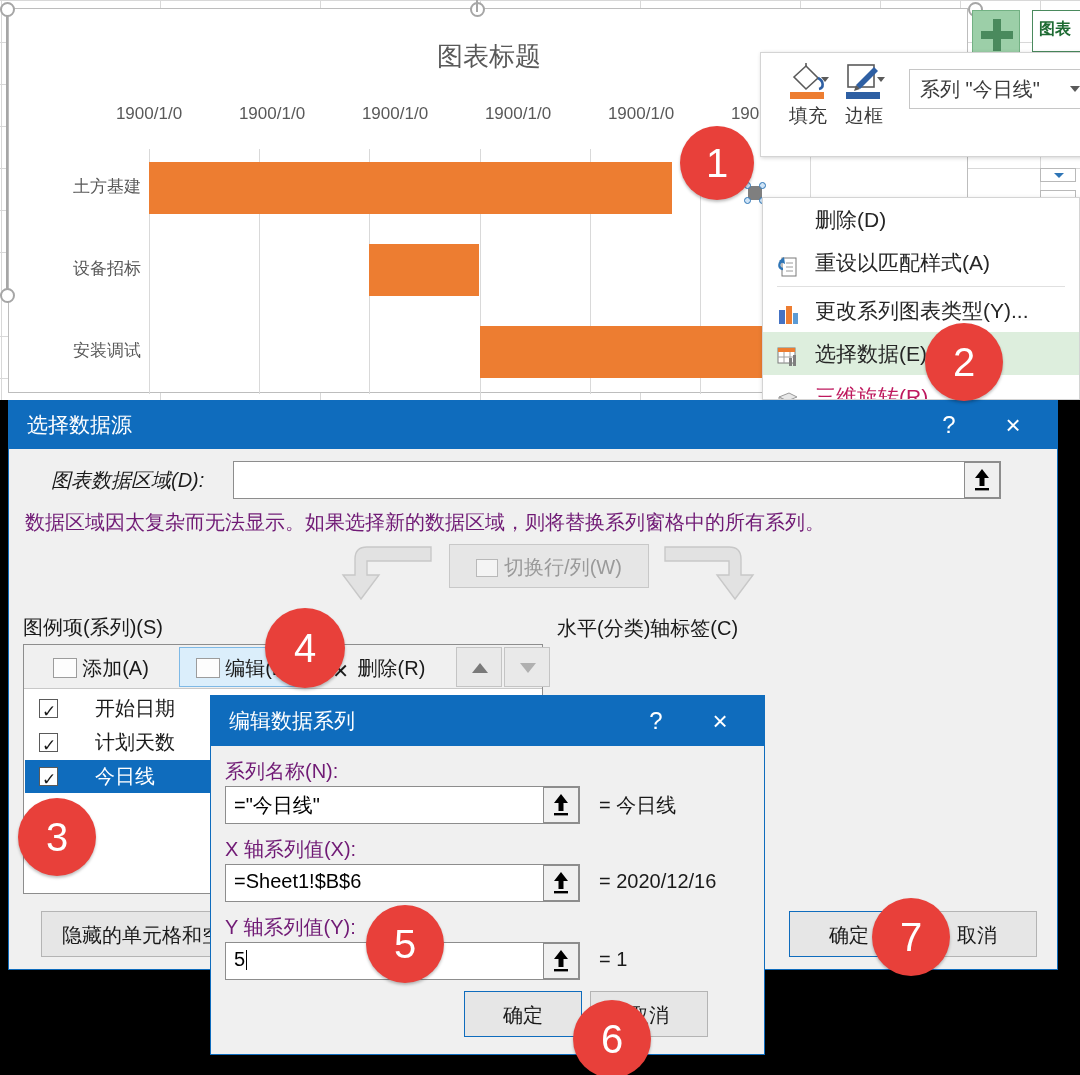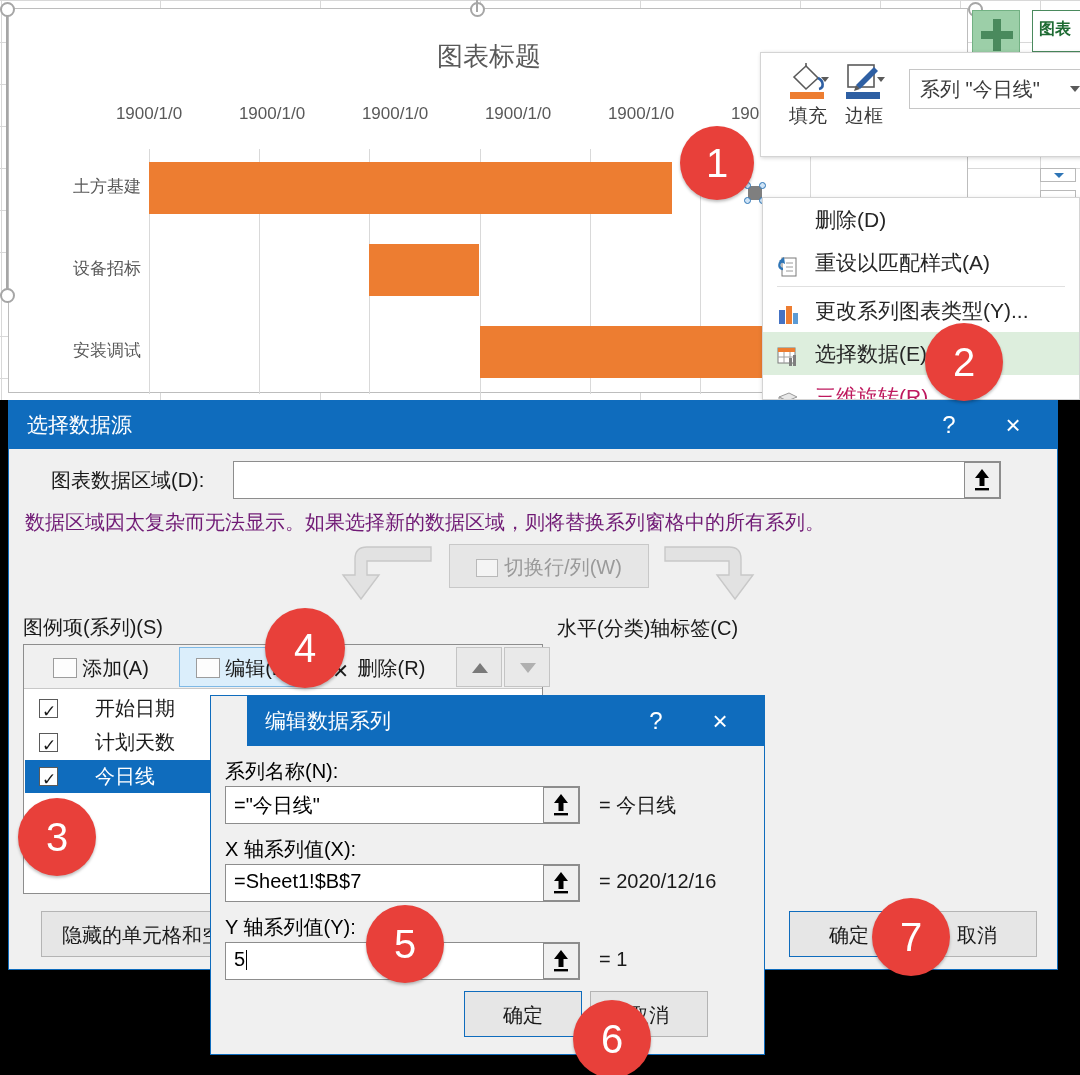--- a/index.html
+++ b/index.html
@@ -129,21 +129,21 @@
   }
   .dlg-title{
     height:48px; background:#0f6cbd; color:#ffffff;
     font-size:21px; line-height:48px; padding-left:18px; position:relative;
   }
   .dlg-q{ position:absolute; right:88px; top:0; width:40px; text-align:center;
           font-size:24px; color:#fff; }
   .dlg-x{ position:absolute; right:24px; top:0; width:40px; text-align:center;
           font-size:26px; color:#fff; }
 
-  #src-range-label{ position:absolute; left:42px; top:66px; font-size:20px; color:#1a1a1a; }
+  #src-range-label{ position:absolute; left:42px; top:66px; font-size:20px; color:#1a1a1a;font-style:italic; }
   #src-range-input{
     position:absolute; left:224px; top:60px; width:768px; height:38px;
     background:#fff; border:1px solid #8d8d8d;
   }
   .collapse-btn{
     position:absolute; right:0px; top:0px; width:36px; height:36px;
     background:#f0f0f0; border:1px solid #8d8d8d;
     font-size:22px; line-height:30px; text-align:center; color:#000;
   }
   #src-note{ position:absolute; left:16px; top:108px; font-size:20px; color:#701a75; }
@@ -223,24 +223,24 @@
   }
   #src-cancel{
     position:absolute; left:908px; top:510px; width:120px; height:46px;
     background:#e6e6e6; border:1px solid #b4b4b4;
     font-size:20px; line-height:46px; text-align:center; color:#1a1a1a;
   }
 
   
   #dlg-edit{
     position:absolute; left:210px; top:695px; width:555px; height:360px;
-    background:#f0f0f0; border:1px solid #0f6cbd;padding-left:36px;
+    background:#f0f0f0; border:1px solid #0f6cbd;
   }
   #dlg-edit .dlg-title{ height:50px; line-height:50px; font-size:21px; }
-  .fld-label{ position:absolute; left:14px; font-size:20px; color:#000000; }
+  .fld-label{ position:absolute; left:14px; font-size:20px; color:#701a75; }
   .fld-input{
     position:absolute; left:14px; width:355px; height:38px;
     background:#fff; border:1px solid #8d8d8d;
     font-size:20px; color:#000; padding:5px 42px 0 8px;
     white-space:nowrap; overflow:hidden;
   }
   .fld-eq{ position:absolute; left:388px; font-size:20px; color:#1a1a1a; white-space:nowrap; }
   .caret-bar{ display:inline-block; width:1px; height:20px; background:#000;
               vertical-align:-4px; margin-left:1px; }
   #edit-ok{
@@ -532,21 +532,21 @@
       <svg width="24" height="28" viewBox="0 0 24 28" style="margin-top:3px">
         <path d="M12 3 L19 12 L14.5 12 L14.5 20 L9.5 20 L9.5 12 L5 12 Z" fill="#000"></path>
         <rect x="5" y="22" width="14" height="2.4" fill="#000"></rect>
       </svg>
     </div>
   </div>
   <div class="fld-eq" style="top:96px">= 今日线</div>
 
   <div class="fld-label" style="top:140px">X 轴系列值(X):</div>
   <div class="fld-input" style="top:168px">
-    <span>=Sheet1!$B$7</span>
+    <span>=Sheet1!$B$6</span>
     <div class="collapse-btn">
       <svg width="24" height="28" viewBox="0 0 24 28" style="margin-top:3px">
         <path d="M12 3 L19 12 L14.5 12 L14.5 20 L9.5 20 L9.5 12 L5 12 Z" fill="#000"></path>
         <rect x="5" y="22" width="14" height="2.4" fill="#000"></rect>
       </svg>
     </div>
   </div>
   <div class="fld-eq" style="top:174px">= 2020/12/16</div>
 
   <div class="fld-label" style="top:218px">Y 轴系列值(Y):</div>

